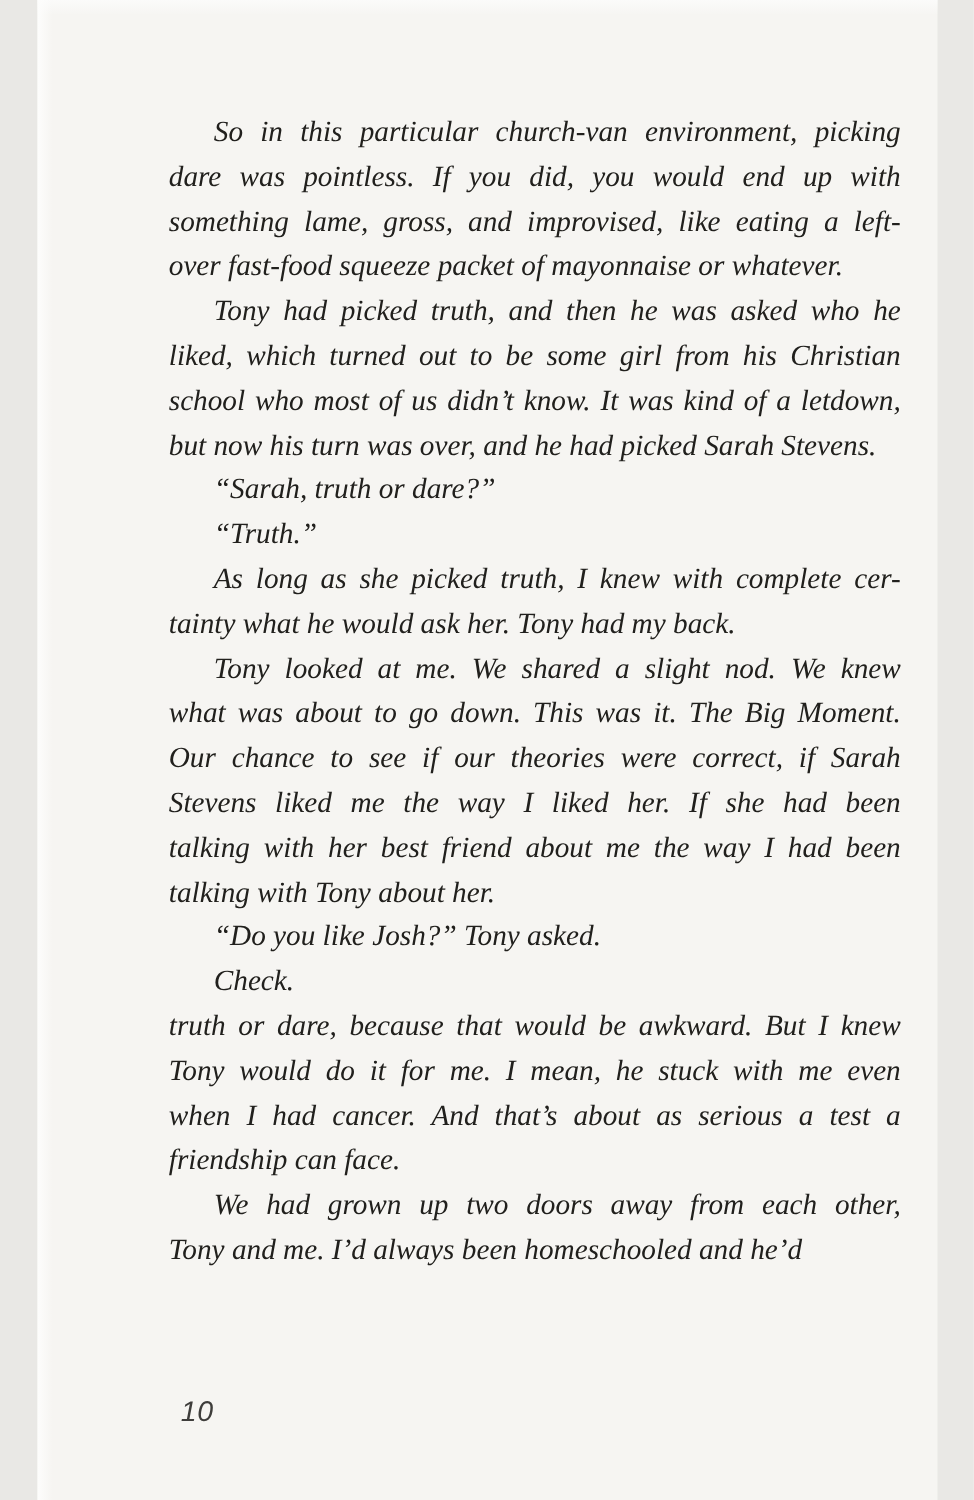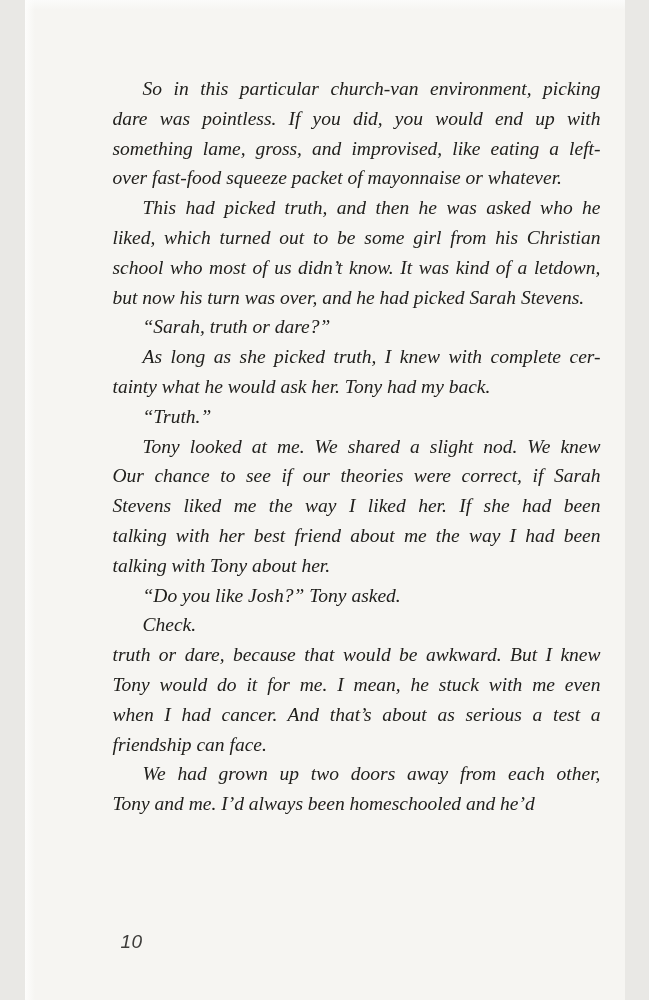--- a/index.html
+++ b/index.html
@@ -52,37 +52,38 @@
 
 <div class="page">
   <main class="text-block">
       <div class="paragraph">
         <div class="line first">So in this particular church-van environment, picking</div>
         <div class="line">dare was pointless. If you did, you would end up with</div>
         <div class="line">something lame, gross, and improvised, like eating a left-</div>
         <div class="line last">over fast-food squeeze packet of mayonnaise or whatever.</div>
       </div>
       <div class="paragraph">
-        <div class="line first">This had picked truth, and then he was asked who he</div>
+        <div class="line first">Tony had picked truth, and then he was asked who he</div>
         <div class="line">liked, which turned out to be some girl from his Christian</div>
         <div class="line">school who most of us didn’t know. It was kind of a letdown,</div>
         <div class="line last">but now his turn was over, and he had picked Sarah Stevens.</div>
       </div>
       <div class="paragraph">
         <div class="line first last">“Sarah, truth or dare?”</div>
       </div>
       <div class="paragraph">
+        <div class="line first last">“Truth.”</div>
+      </div>
+      <div class="paragraph">
         <div class="line first">As long as she picked truth, I knew with complete cer-</div>
         <div class="line last">tainty what he would ask her. Tony had my back.</div>
       </div>
       <div class="paragraph">
-        <div class="line first last">“Truth.”</div>
-      </div>
-      <div class="paragraph">
         <div class="line first">Tony looked at me. We shared a slight nod. We knew</div>
+        <div class="line">what was about to go down. This was it. The Big Moment.</div>
         <div class="line">Our chance to see if our theories were correct, if Sarah</div>
         <div class="line">Stevens liked me the way I liked her. If she had been</div>
         <div class="line">talking with her best friend about me the way I had been</div>
         <div class="line last">talking with Tony about her.</div>
       </div>
       <div class="paragraph">
         <div class="line first last">“Do you like Josh?” Tony asked.</div>
       </div>
       <div class="paragraph">
         <div class="line first last">Check.</div>

